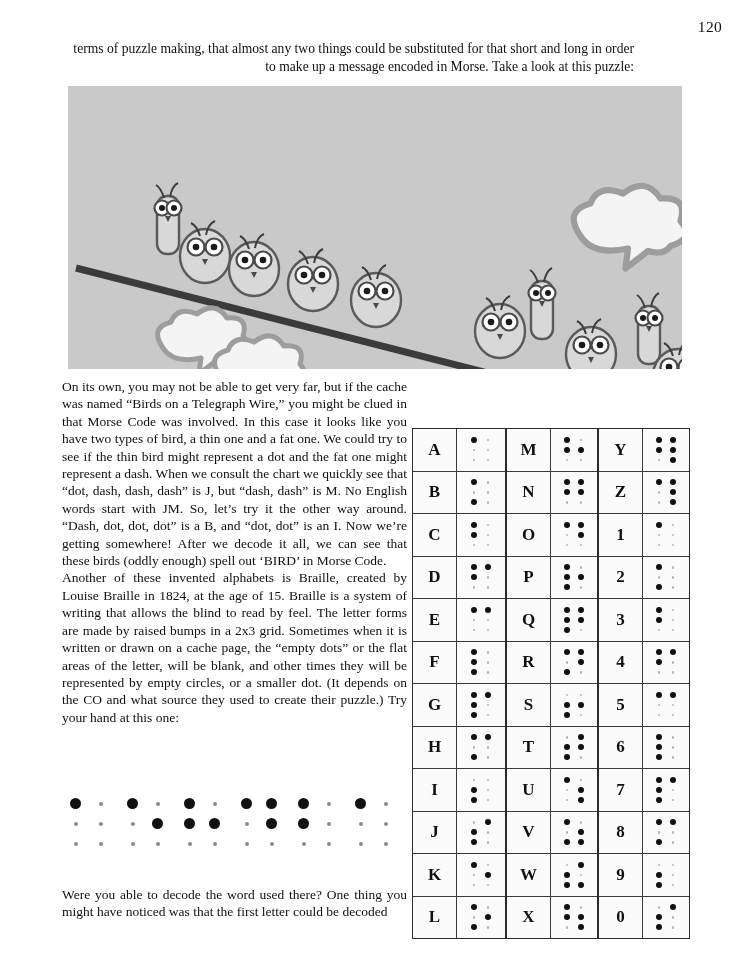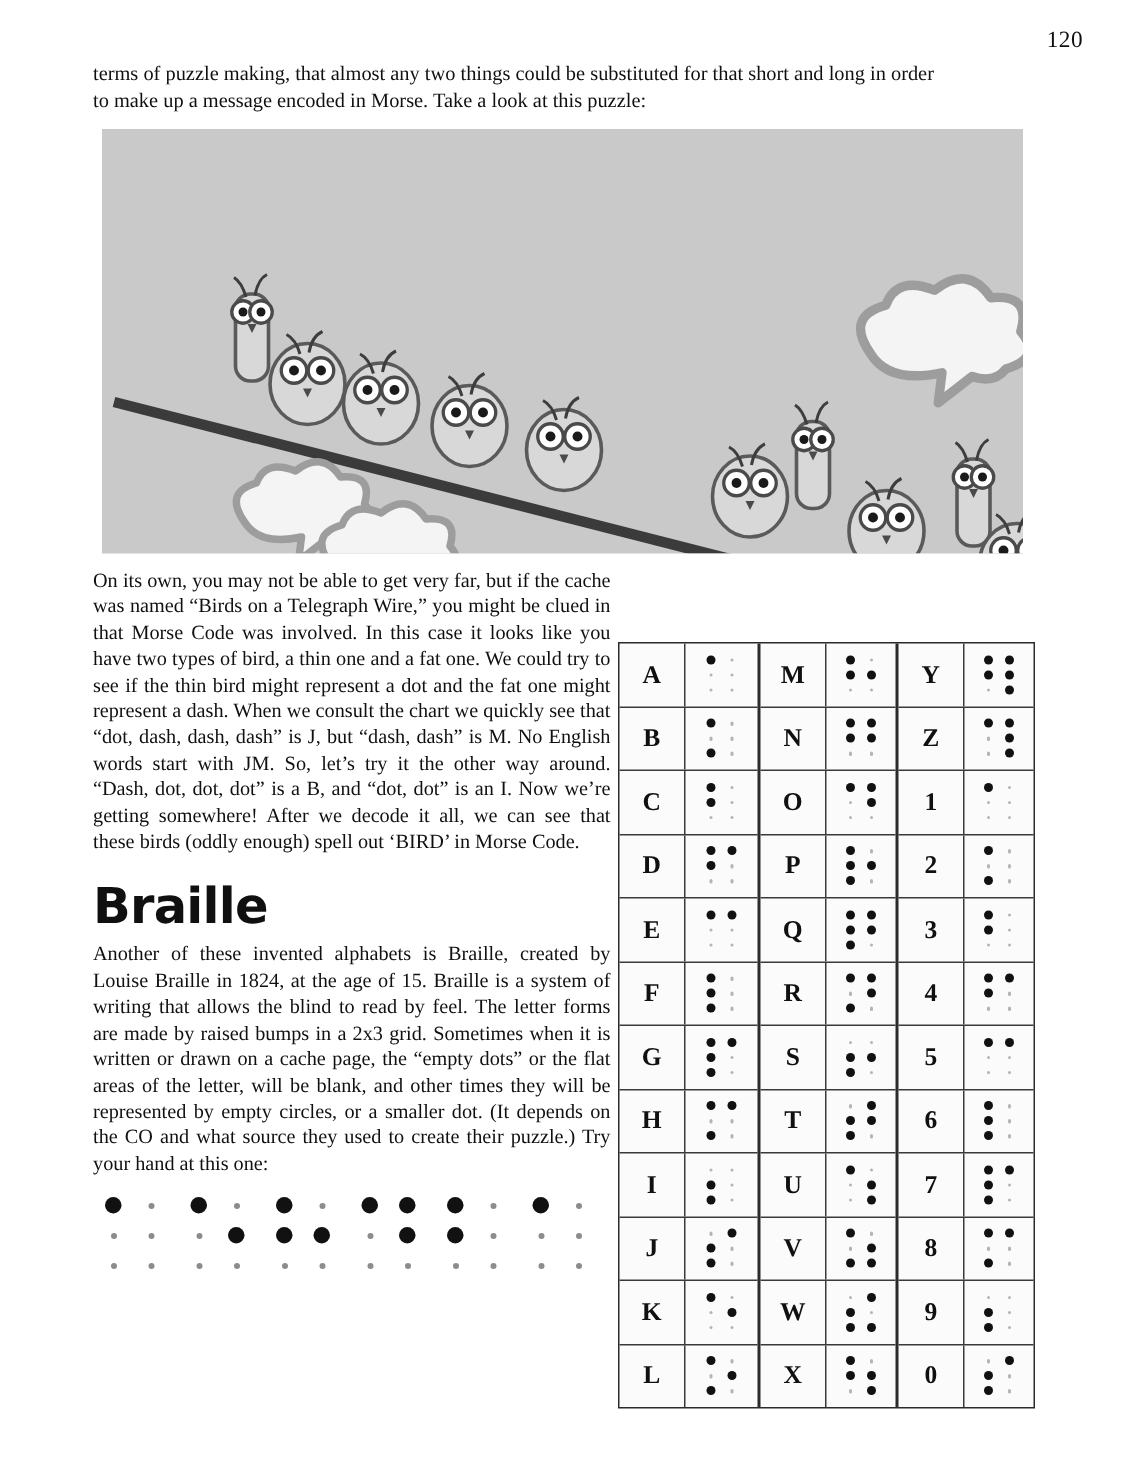--- a/index.html
+++ b/index.html
@@ -13,21 +13,21 @@
   }
   .page{position:relative;width:750px;height:971px;}
 
   .page-number{
     position:absolute;top:18px;right:28px;
     font-size:15.5px;letter-spacing:.3px;
   }
 
   .intro{
     position:absolute;left:62px;top:40px;width:572px;
-    font-size:13.6px;line-height:17.5px;text-align:left;
+    font-size:13.6px;line-height:17.5px;text-align:right;
   }
 
   
   .illus{
     position:absolute;left:68px;top:86px;width:614px;height:283px;
     background:#c9c9c9;overflow:hidden;
   }
   .wire{
     position:absolute;left:0;top:0;width:100%;height:100%;
   }
@@ -172,21 +172,20 @@
           <use href="#cloud" x="95" y="262"></use>
         </g>
       <g>
           <use href="#cloud" x="152" y="290"></use>
         </g>
     </svg>
   </div>
 
   <div class="col-left">
     <p>On its own, you may not be able to get very far, but if the cache was named “Birds on a Telegraph Wire,” you might be clued in that Morse Code was involved. In this case it looks like you have two types of bird, a thin one and a fat one. We could try to see if the thin bird might represent a dot and the fat one might represent a dash. When we consult the chart we quickly see that “dot, dash, dash, dash” is J, but “dash, dash” is M. No English words start with JM. So, let’s try it the other way around. “Dash, dot, dot, dot” is a B, and “dot, dot” is an I. Now we’re getting somewhere! After we decode it all, we can see that these birds (oddly enough) spell out ‘BIRD’ in Morse Code.</p>
-    <div class="braille-head">Braille</div>
     <p>Another of these invented alphabets is Braille, created by Louise Braille in 1824, at the age of 15. Braille is a system of writing that allows the blind to read by feel. The letter forms are made by raised bumps in a 2x3 grid. Sometimes when it is written or drawn on a cache page, the “empty dots” or the flat areas of the letter, will be blank, and other times they will be represented by empty circles, or a smaller dot. (It depends on the CO and what source they used to create their puzzle.) Try your hand at this one:</p>
   </div>
 
   <div class="puzzle-row" id="puzzle-row">
       <div class="bcell">
         <span style="display: flex; align-items: center; justify-content: center;">
           <span class="d on"></span>
         </span>
         <span style="display: flex; align-items: center; justify-content: center;">
           <span class="d off"></span>
@@ -319,20 +318,21 @@
         </span>
         <span style="display: flex; align-items: center; justify-content: center;">
           <span class="d off"></span>
         </span>
         <span style="display: flex; align-items: center; justify-content: center;">
           <span class="d on"></span>
         </span>
       </div>
     </div>
 
+  <div class="closing">Were you able to decode the word used there? One thing you might have noticed was that the first letter could be decoded</div>
 
   <div class="chart" id="braille-chart">
       <div class="chart-col">
         <div class="chart-row">
           <div class="chart-letter">A</div>
           <div class="chart-dots">
             <div class="bcell">
               <span style="display: flex; align-items: center; justify-content: center;">
                 <span class="d on"></span>
               </span>

